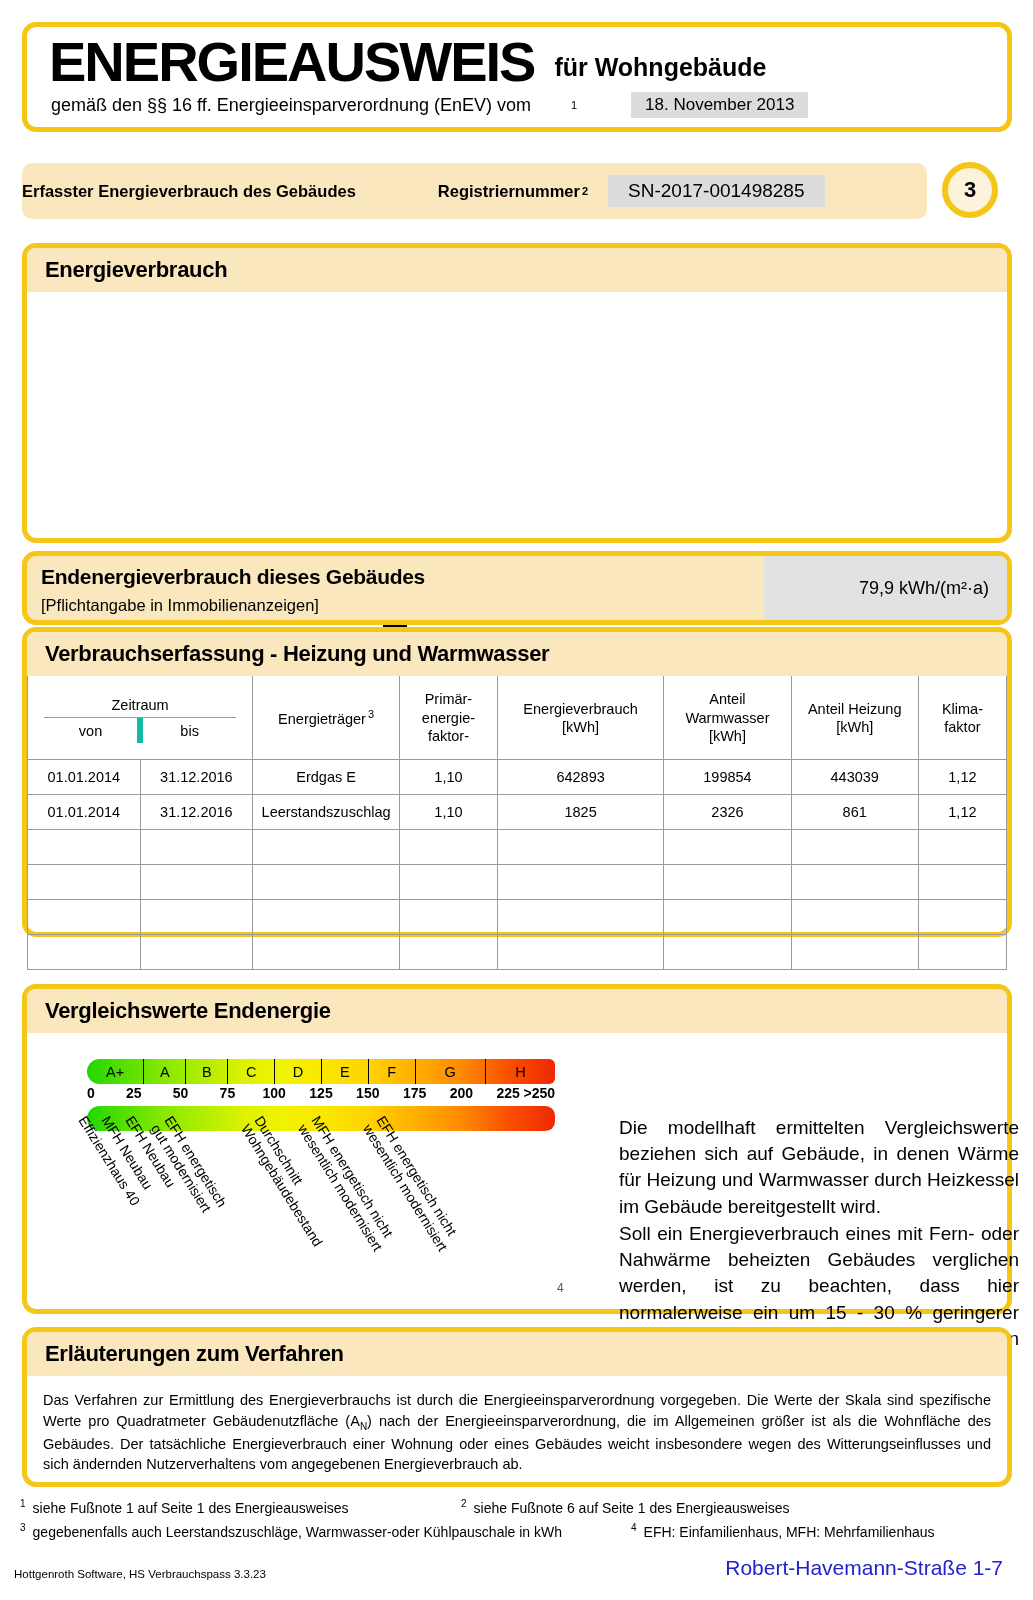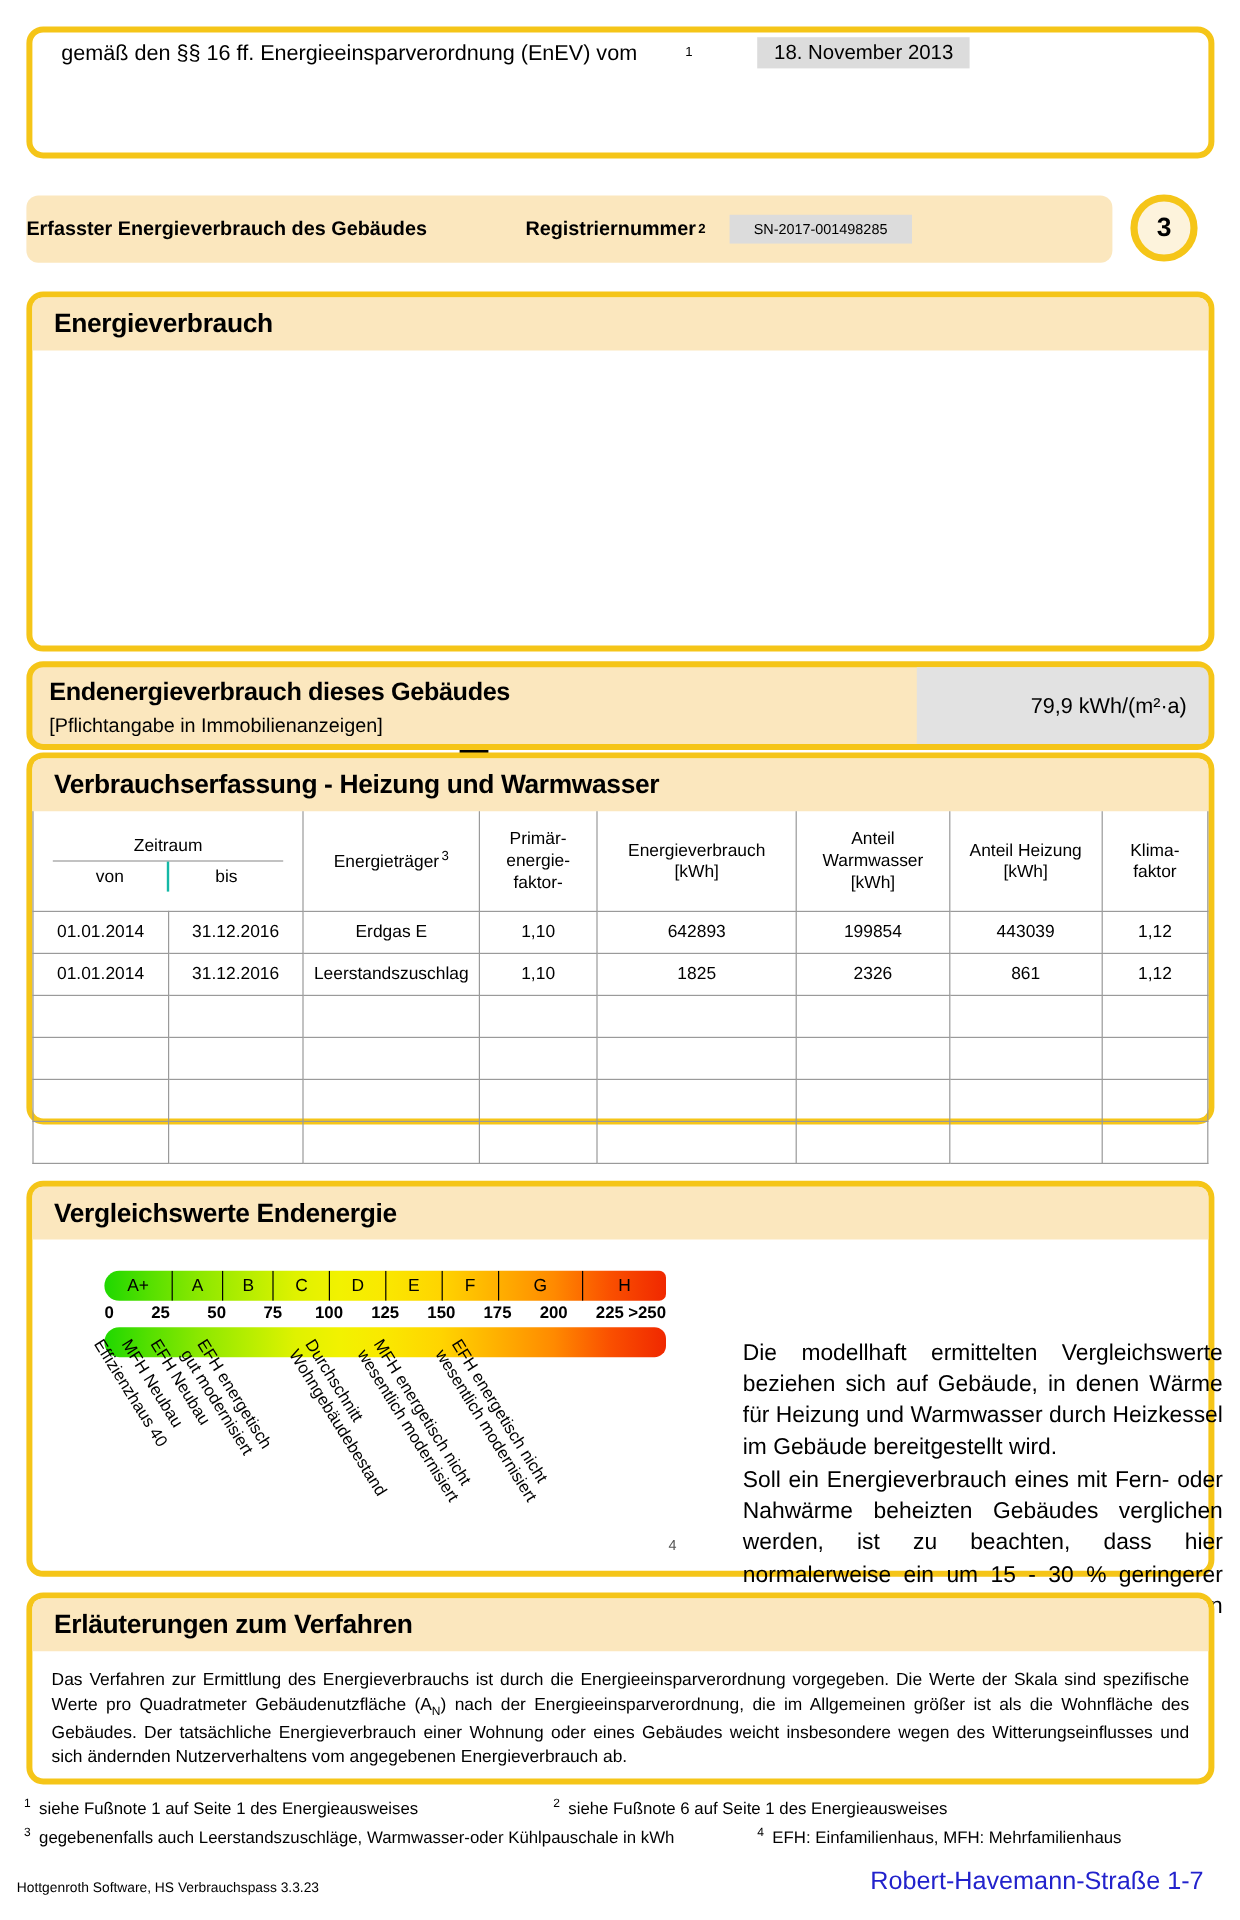--- a/index.html
+++ b/index.html
@@ -73,21 +73,21 @@
     display: flex; align-items: center;
     font-size: 16.5px; font-weight: bold;
   }
   #reg-bar .lbl1 { margin-left: 0; }
   #reg-bar .lbl2 { margin-left: 82px; }
   #reg-bar .regnum {
     background: #DCDCDC;
     font-weight: normal;
     padding: 5px 20px;
     margin-left: 20px;
-    font-size: 12px;
+    font-size: 19px;
   }
   #page-badge {
     position: absolute; left: 942px; top: 162px;
     width: 56px; height: 56px;
     border-radius: 50%;
     border: 6px solid #F5C518;
     background: #FDF3DC;
     display: flex; align-items: center; justify-content: center;
     font-size: 22px; font-weight: bold;
   }
@@ -198,21 +198,21 @@
     font-size: 14.5px;
     text-align: center;
   }
   table.vt th { padding: 5px 2px; vertical-align: middle; line-height: 1.25; }
   table.vt td { height: 35px; }
   table.vt tr.empty td { height: 35px; }
   .th-top-none { border-top: none !important; }
   .zt-top { border-bottom: 1px solid #9a9a9a; padding: 4px 0 3px; }
   .zt-bot { display: flex; }
   .zt-bot > div { flex: 1; padding: 4px 0 3px; }
-  .zt-bot > div:first-child { border-right: 2px solid #14b8a6; }
+  .zt-bot > div:first-child { border-right: 6px solid #14b8a6; }
   .th-zeitraum { padding: 16px !important; }
 
   
   #compare-panel { left: 22px; top: 984px; width: 990px; height: 330px; }
   .cmp-body { position: relative; height: 270px; }
 
   .cbar-wrap { position: absolute; left: 60px; top: 26px; width: 468px; }
   .cbar-top {
     position: relative; height: 25px;
     border-radius: 13px 6px 6px 13px;
@@ -285,20 +285,24 @@
     position: absolute; right: 30px; top: 1556px;
     font-size: 21px; color: #2222CC;
   }
 </style>
 </head>
 <body>
 
 <div class="page">
 
   <div class="panel" id="title-panel">
+    <div class="title-row">
+      <div class="title-main">ENERGIEAUSWEIS</div>
+      <div class="title-sub">für Wohngebäude</div>
+    </div>
     <div class="title-line2">
       <span>gemäß den §§ 16 ff. Energieeinsparverordnung (EnEV) vom</span>
       <span class="sup">1</span>
       <span class="grayval">18. November 2013</span>
     </div>
   </div>
 
   <div id="reg-bar">
     <span class="lbl1">Erfasster Energieverbrauch des Gebäudes</span>
     <span class="lbl2">Registriernummer</span>

